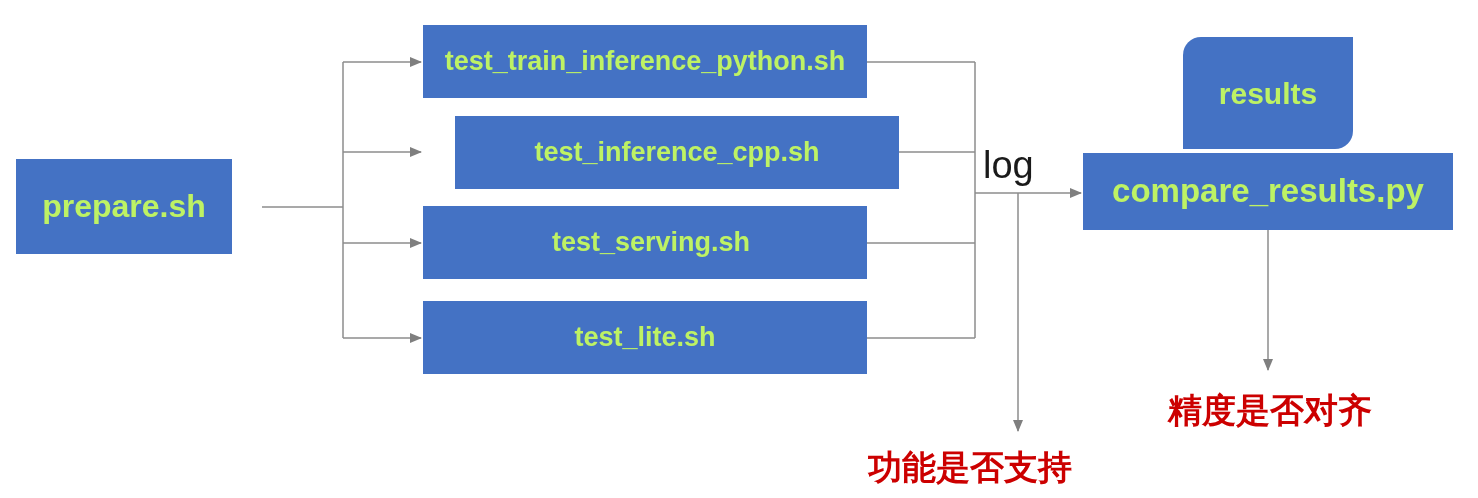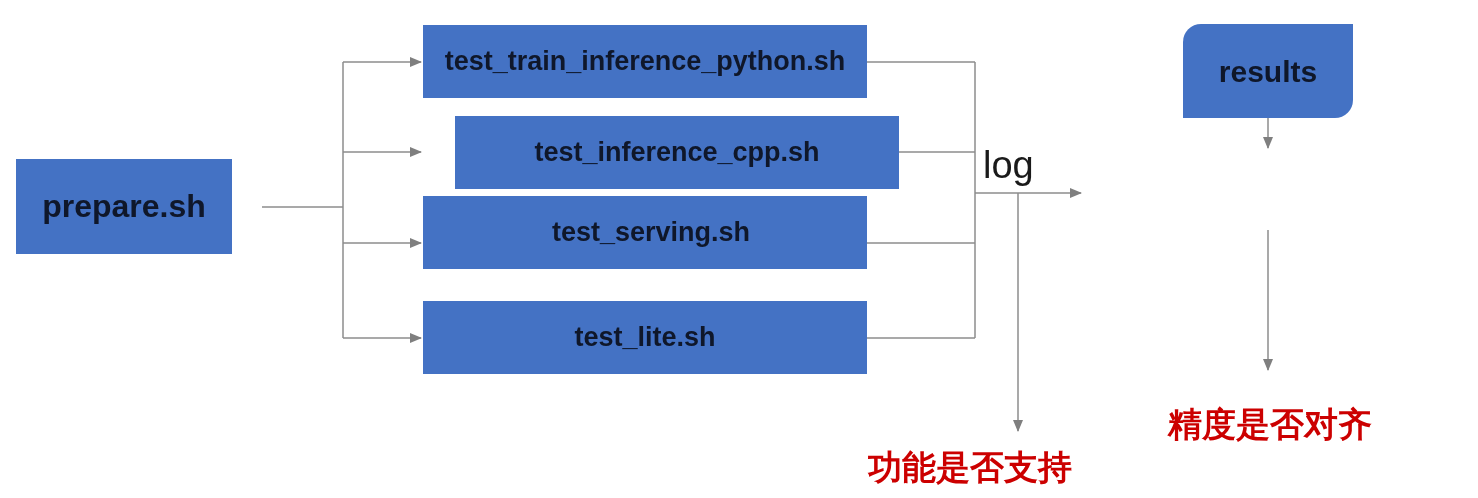--- a/index.html
+++ b/index.html
@@ -17,54 +17,54 @@
   }
   .connectors {
     position: absolute;
     left: 0; top: 0;
     width: 1478px;
     height: 498px;
   }
   .node {
     position: absolute;
     background: #4472C4;
-    color: #0f172a;
+    color: #bef264;
     display: flex;
     align-items: center;
     justify-content: center;
     font-weight: bold;
     text-align: center;
     box-sizing: border-box;
     line-height: 1.1;
   }
   .node-prepare   { left: 16px;   top: 159px; width: 216px; height: 95px; font-size: 32px; }
   .node-test      { left: 423px;  width: 444px; height: 73px; font-size: 27px; }
   .node-test-1    { top: 25px; }
   .node-test-2    { top: 116px; margin-left: 32px; }
-  .node-test-3    { top: 196px; padding-left: 12px; }
+  .node-test-3    { top: 206px; padding-left: 12px; }
   .node-test-4    { top: 301px; }
-  .node-results   { left: 1183px; top: 24px;  width: 170px; height: 94px; font-size: 30px;
+  .node-results   { left: 1183px; top: 37px;  width: 170px; height: 112px; font-size: 30px;
                     border-radius: 18px 0 18px 0; }
   .node-compare   { left: 1083px; top: 153px; width: 370px; height: 77px; font-size: 33px; }
   .edge-label-log {
     position: absolute;
     left: 983px; top: 144px;
     font-size: 38px;
     font-weight: 400;
     color: #1A1A1A;
   }
   .annotation {
     position: absolute;
     color: #CC0000;
     font-weight: bold;
     font-size: 34px;
     text-align: center;
     width: 330px;
   }
-  .annotation-precision { left: 1105px; top: 402px; }
+  .annotation-precision { left: 1105px; top: 388px; }
   .annotation-function  { left: 805px;  top: 445px; }
 </style>
 </head>
 <body>
 
 <div class="canvas">
 
   <svg class="connectors" viewBox="0 0 1478 498" xmlns="http://www.w3.org/2000/svg">
     <defs>
       <marker id="arrowhead" markerUnits="userSpaceOnUse" markerWidth="12" markerHeight="10" refX="11" refY="5" orient="auto">
@@ -110,20 +110,23 @@
     <span>test_serving.sh</span>
   </div>
   <div class="node node-test node-test-4">
     <span>test_lite.sh</span>
   </div>
 
   <div class="node node-results">
     <span>results</span>
   </div>
 
+  <div class="node node-compare">
+    <span>compare_results.py</span>
+  </div>
 
   <div class="edge-label-log">log</div>
 
   <div class="annotation annotation-precision">精度是否对齐</div>
 
   <div class="annotation annotation-function">功能是否支持</div>
 
 </div>
 
 </body></html>

